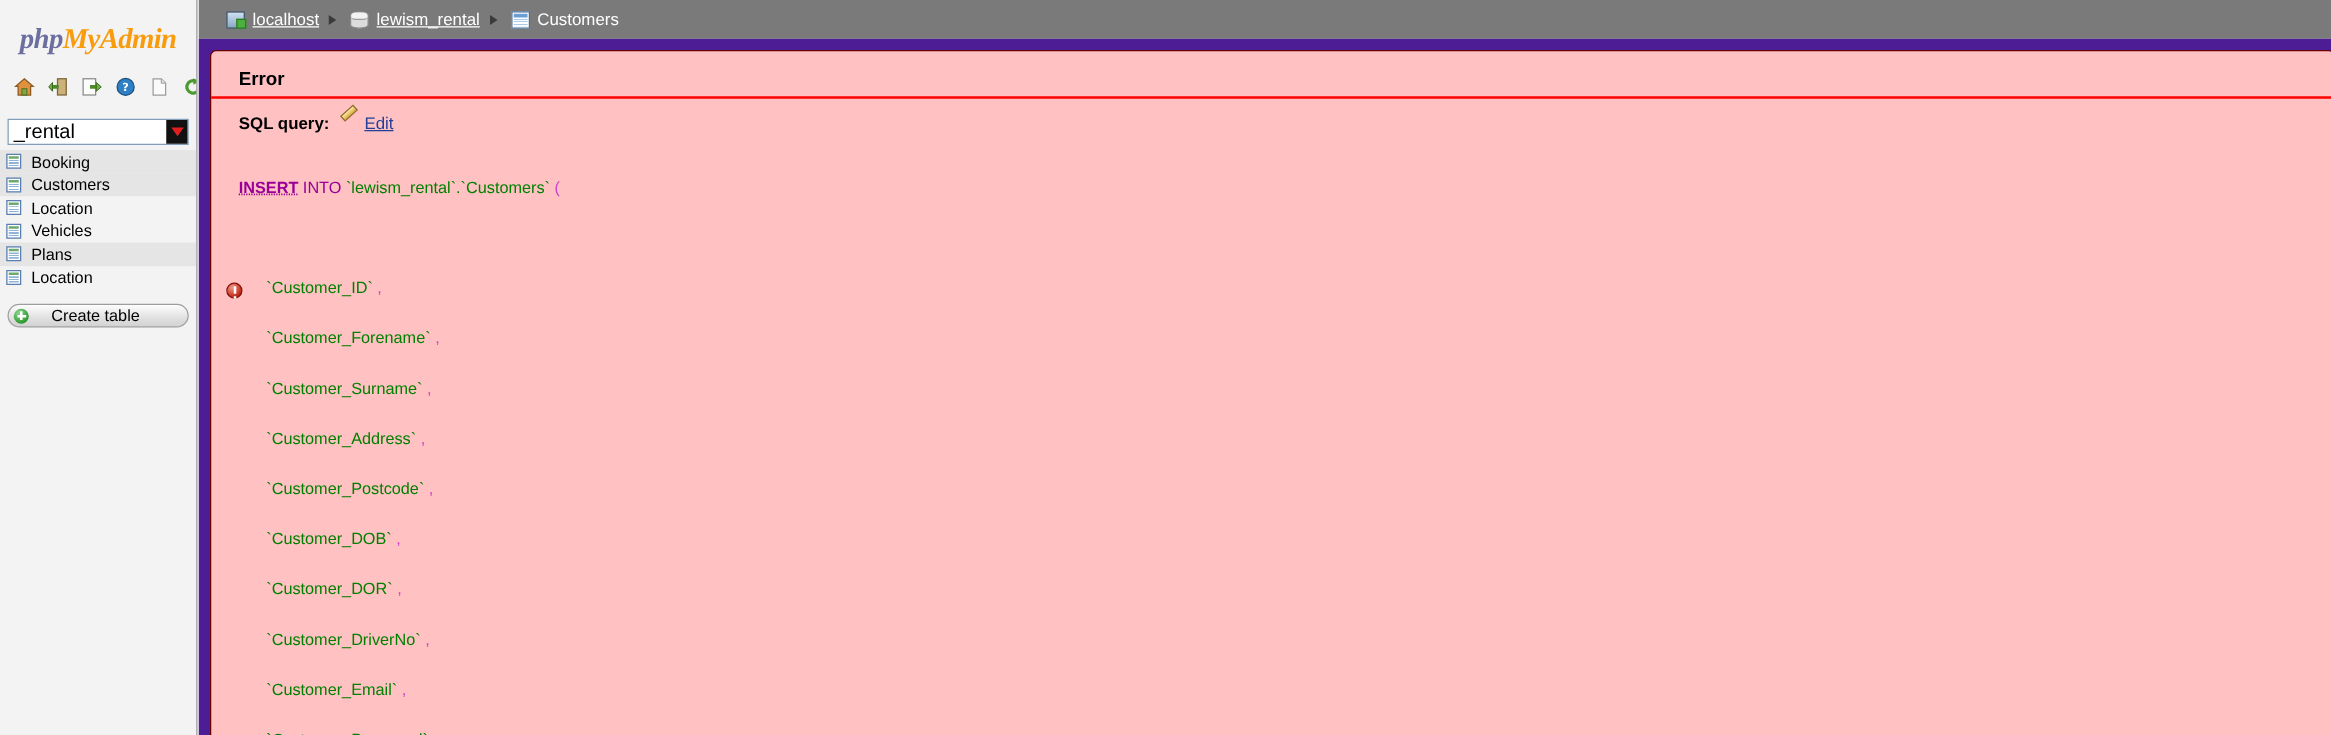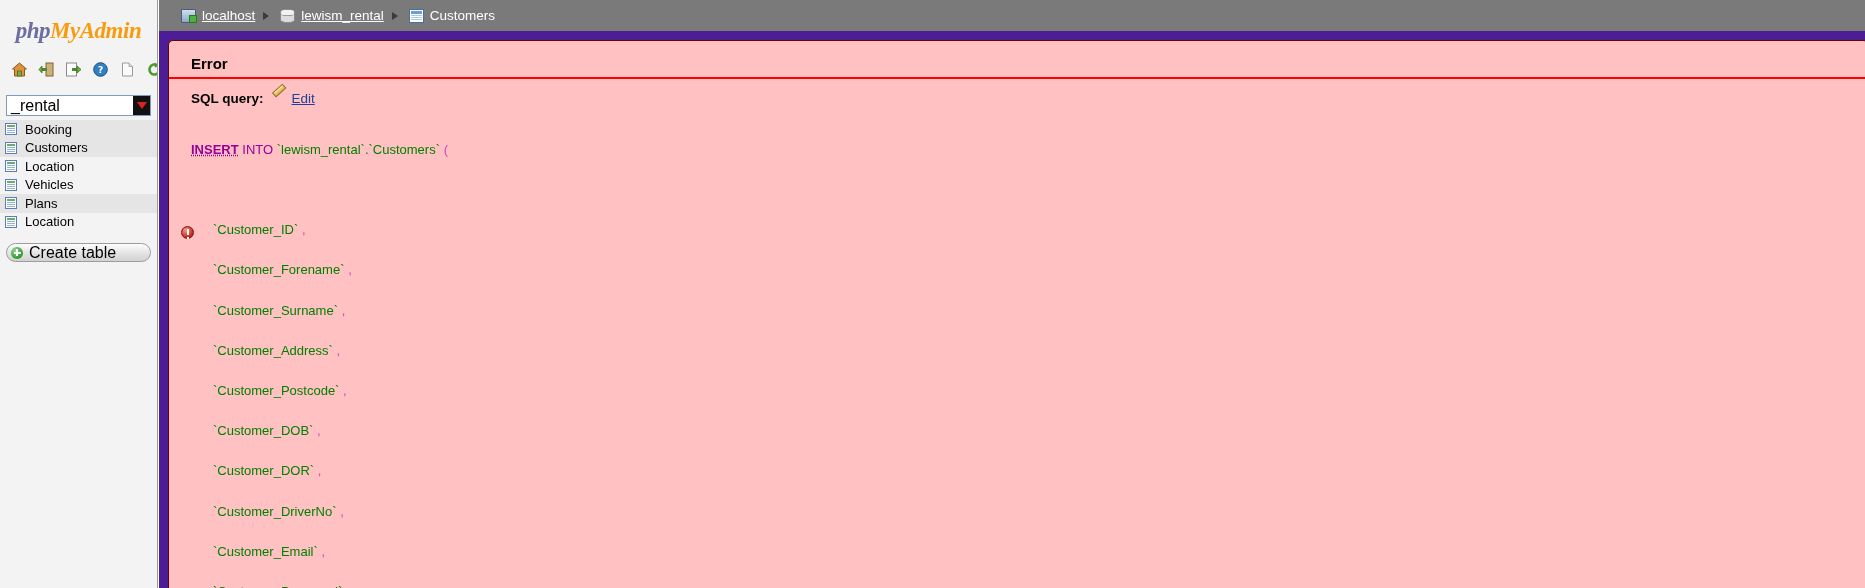--- a/index.html
+++ b/index.html
@@ -125,22 +125,23 @@
 
   .create-table-btn {
     margin: 12px 6px 0 6px;
     height: 19px;
     border: 1px solid #9d9d9d;
     border-radius: 10px;
     background: linear-gradient(#fdfdfd, #e3e3e3 55%, #d2d2d2);
     display: flex;
     align-items: center;
     padding-left: 4px;
-    font-size: 16px;
+    font-size: 13px;
     cursor: pointer;
+    gap: 12px;
   }
   .create-table-btn .plusicon {
     width: 12px; height: 12px;
     border-radius: 50%;
     background: radial-gradient(circle at 35% 30%, #8fd58f, #2f9b2f 70%, #1c701c);
     position: relative;
     margin-right: 6px;
     flex: 0 0 auto;
   }
   .create-table-btn .plusicon:before,

